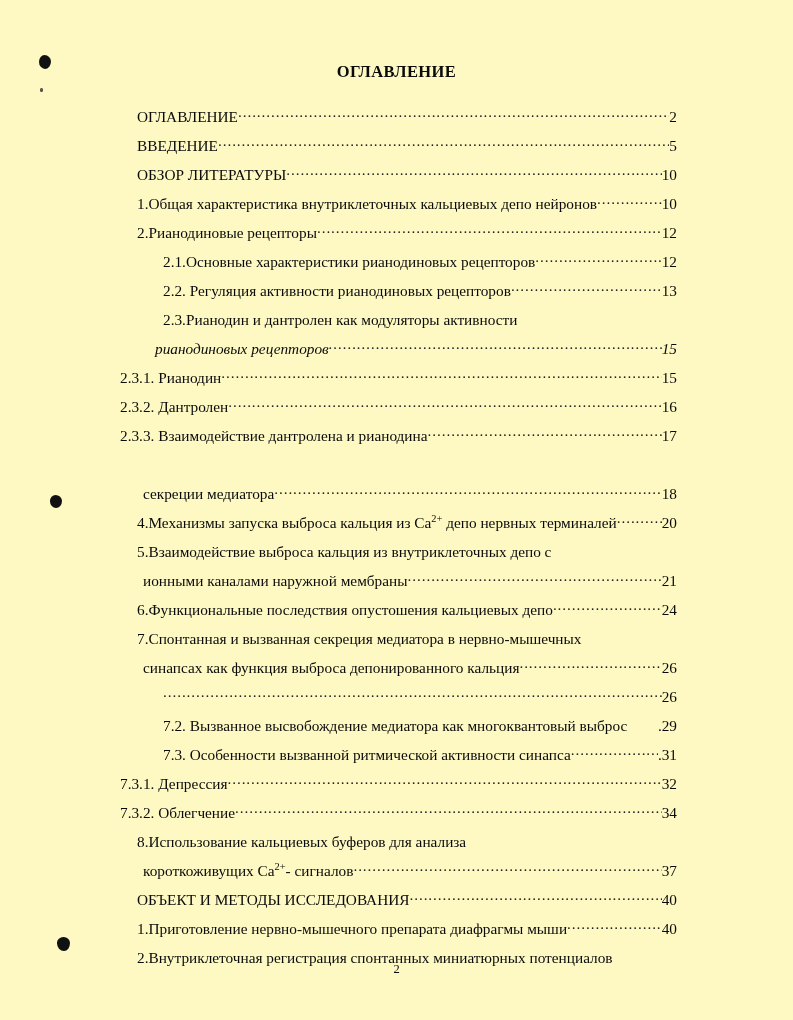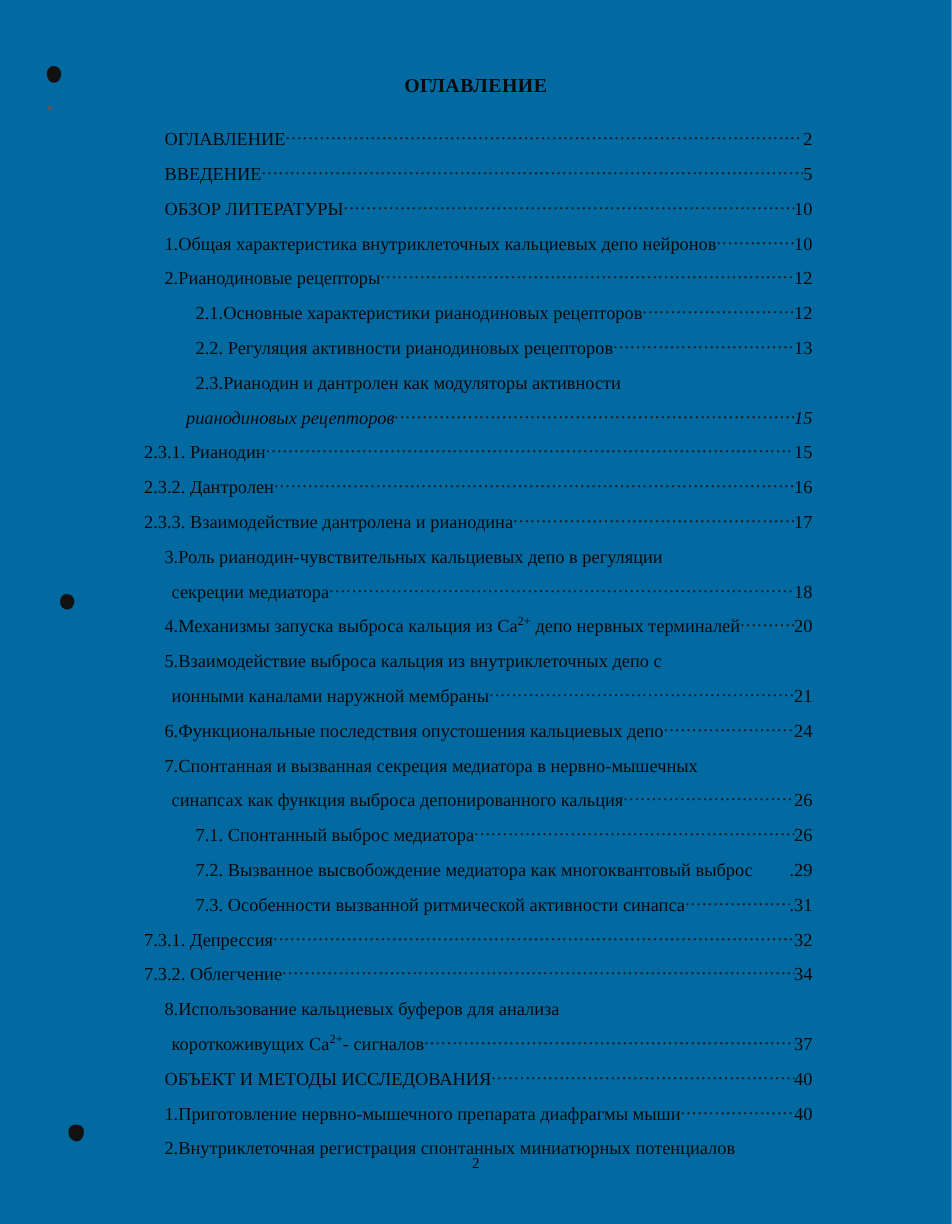--- a/index.html
+++ b/index.html
@@ -12,21 +12,21 @@
     height: 1020px;
     position: relative;
     overflow: hidden;
     font-family: "Liberation Serif", "DejaVu Serif", serif;
     color: #0a0a0a;
   }
 
   #page {
     position: absolute;
     inset: 0;
-    background: #0369a1;
+    background: #fef9c3;
   }
 
   
   .artifact {
     position: absolute;
     background: #111111;
     border-radius: 46% 54% 50% 50% / 48% 46% 54% 52%;
     pointer-events: none;
   }
   .artifact.a1 { left: 39px;  top: 55px;  width: 12px; height: 14px; }
@@ -186,21 +186,20 @@
         <span class="label">2.3.2. Дантролен</span>
         <span class="leader"></span>
         <span class="pageno">16</span>
       </div>
       <div class="toc-row lv2">
         <span class="label">2.3.3. Взаимодействие дантролена и рианодина</span>
         <span class="leader"></span>
         <span class="pageno">17</span>
       </div>
       <div class="toc-row lv0 noleader">
-        <span class="label">3.Роль рианодин-чувствительных кальциевых депо в регуляции</span>
         <span class="leader"></span>
         <span class="pageno"></span>
       </div>
       <div class="toc-row lv0w">
         <span class="label">секреции медиатора</span>
         <span class="leader"></span>
         <span class="pageno">18</span>
       </div>
       <div class="toc-row lv0">
         <span class="label">4.Механизмы запуска выброса кальция из Ca<sup>2+</sup> депо нервных терминалей</span>
@@ -226,21 +225,20 @@
         <span class="label">7.Спонтанная и вызванная секреция медиатора в нервно-мышечных</span>
         <span class="leader"></span>
         <span class="pageno"></span>
       </div>
       <div class="toc-row lv0w">
         <span class="label">синапсах как функция выброса депонированного кальция</span>
         <span class="leader"></span>
         <span class="pageno">26</span>
       </div>
       <div class="toc-row lv1">
-        <span class="label">7.1. Спонтанный выброс медиатора</span>
         <span class="leader"></span>
         <span class="pageno">26</span>
       </div>
       <div class="toc-row lv1 noleader">
         <span class="label">7.2. Вызванное высвобождение медиатора как  многоквантовый выброс</span>
         <span class="leader"></span>
         <span class="pageno">.29</span>
       </div>
       <div class="toc-row lv1">
         <span class="label">7.3. Особенности вызванной  ритмической активности синапса</span>

